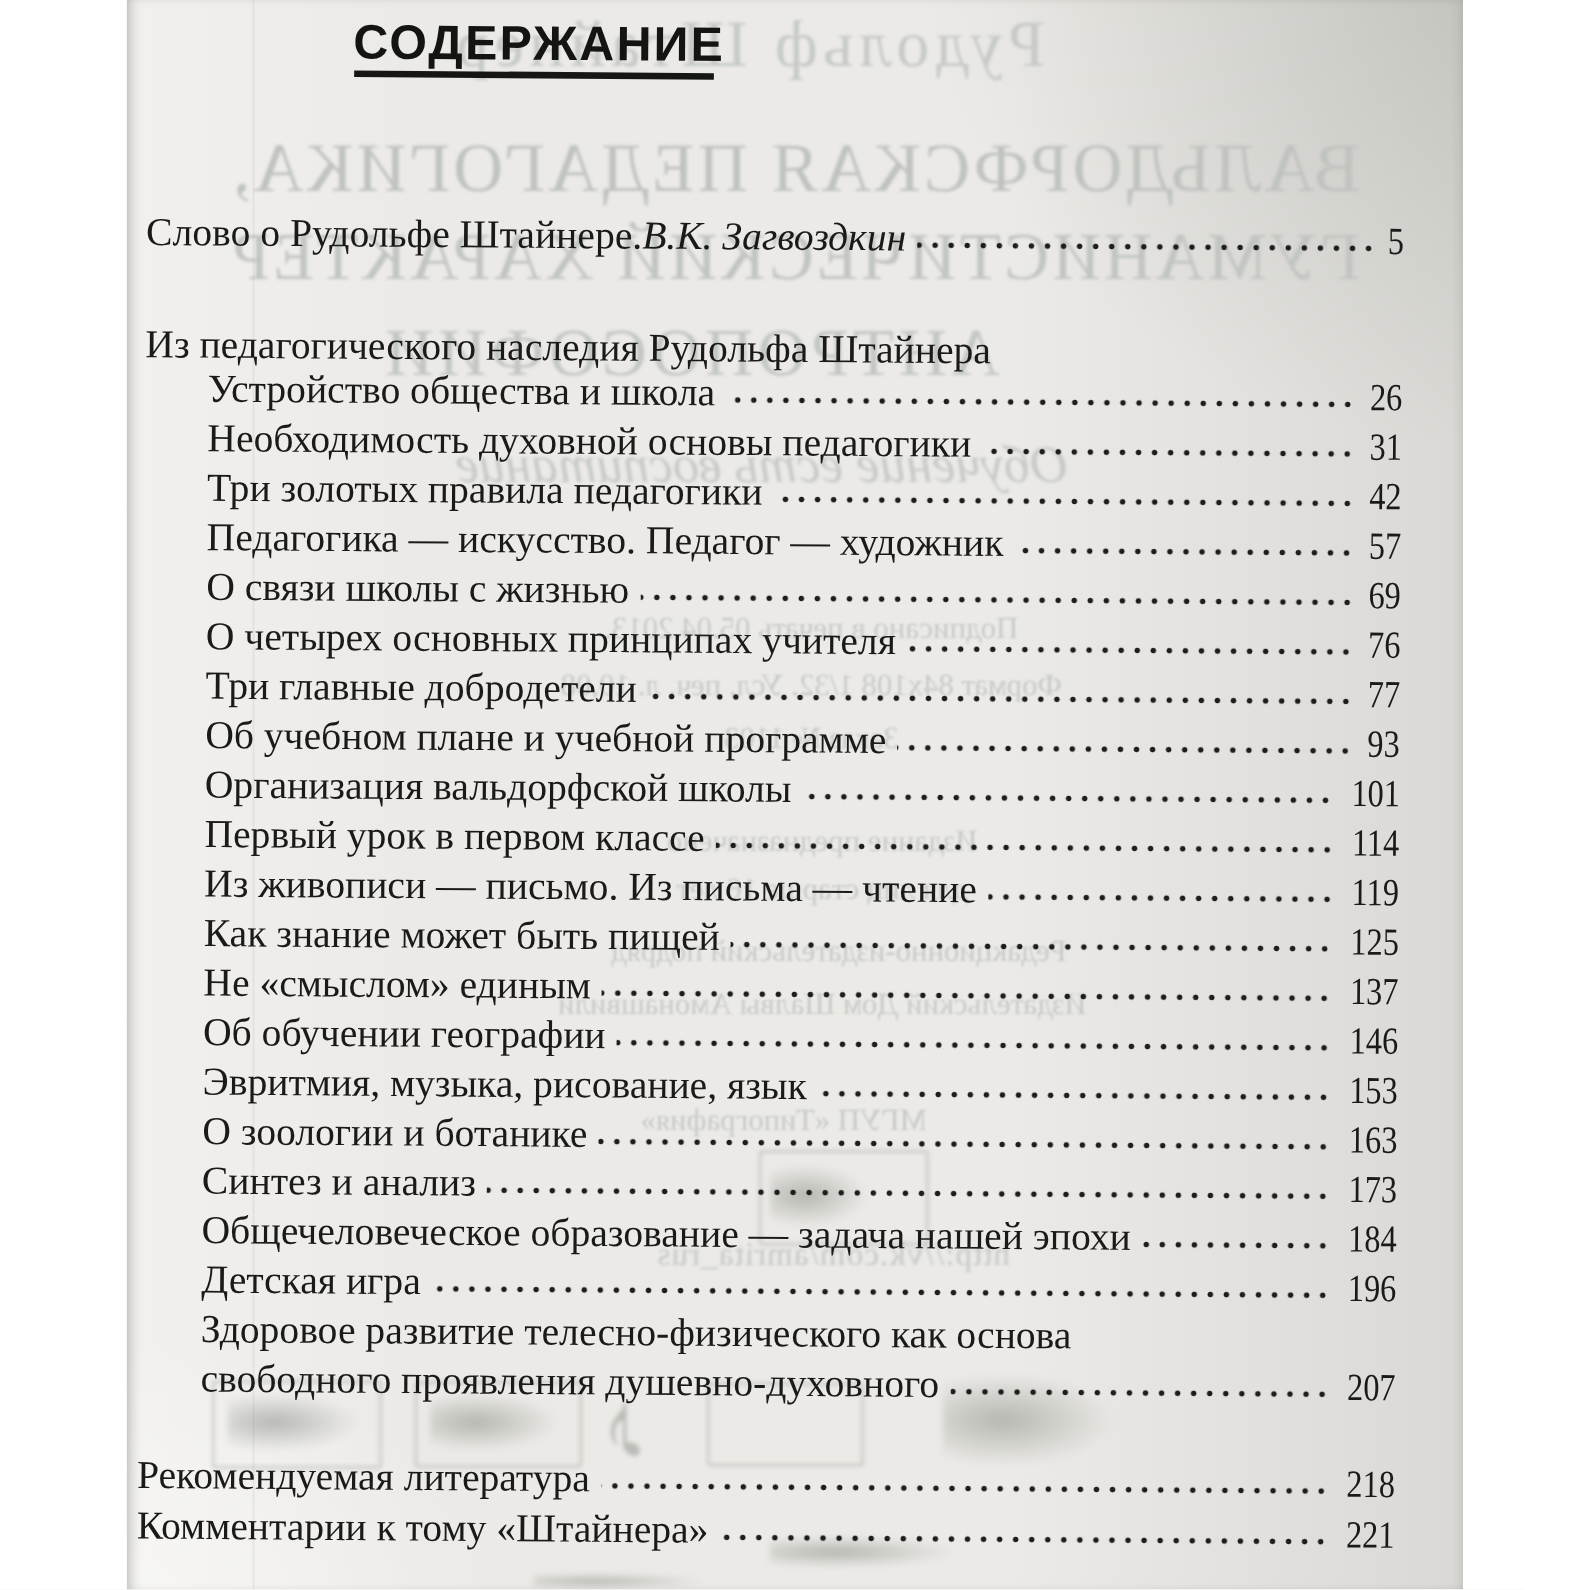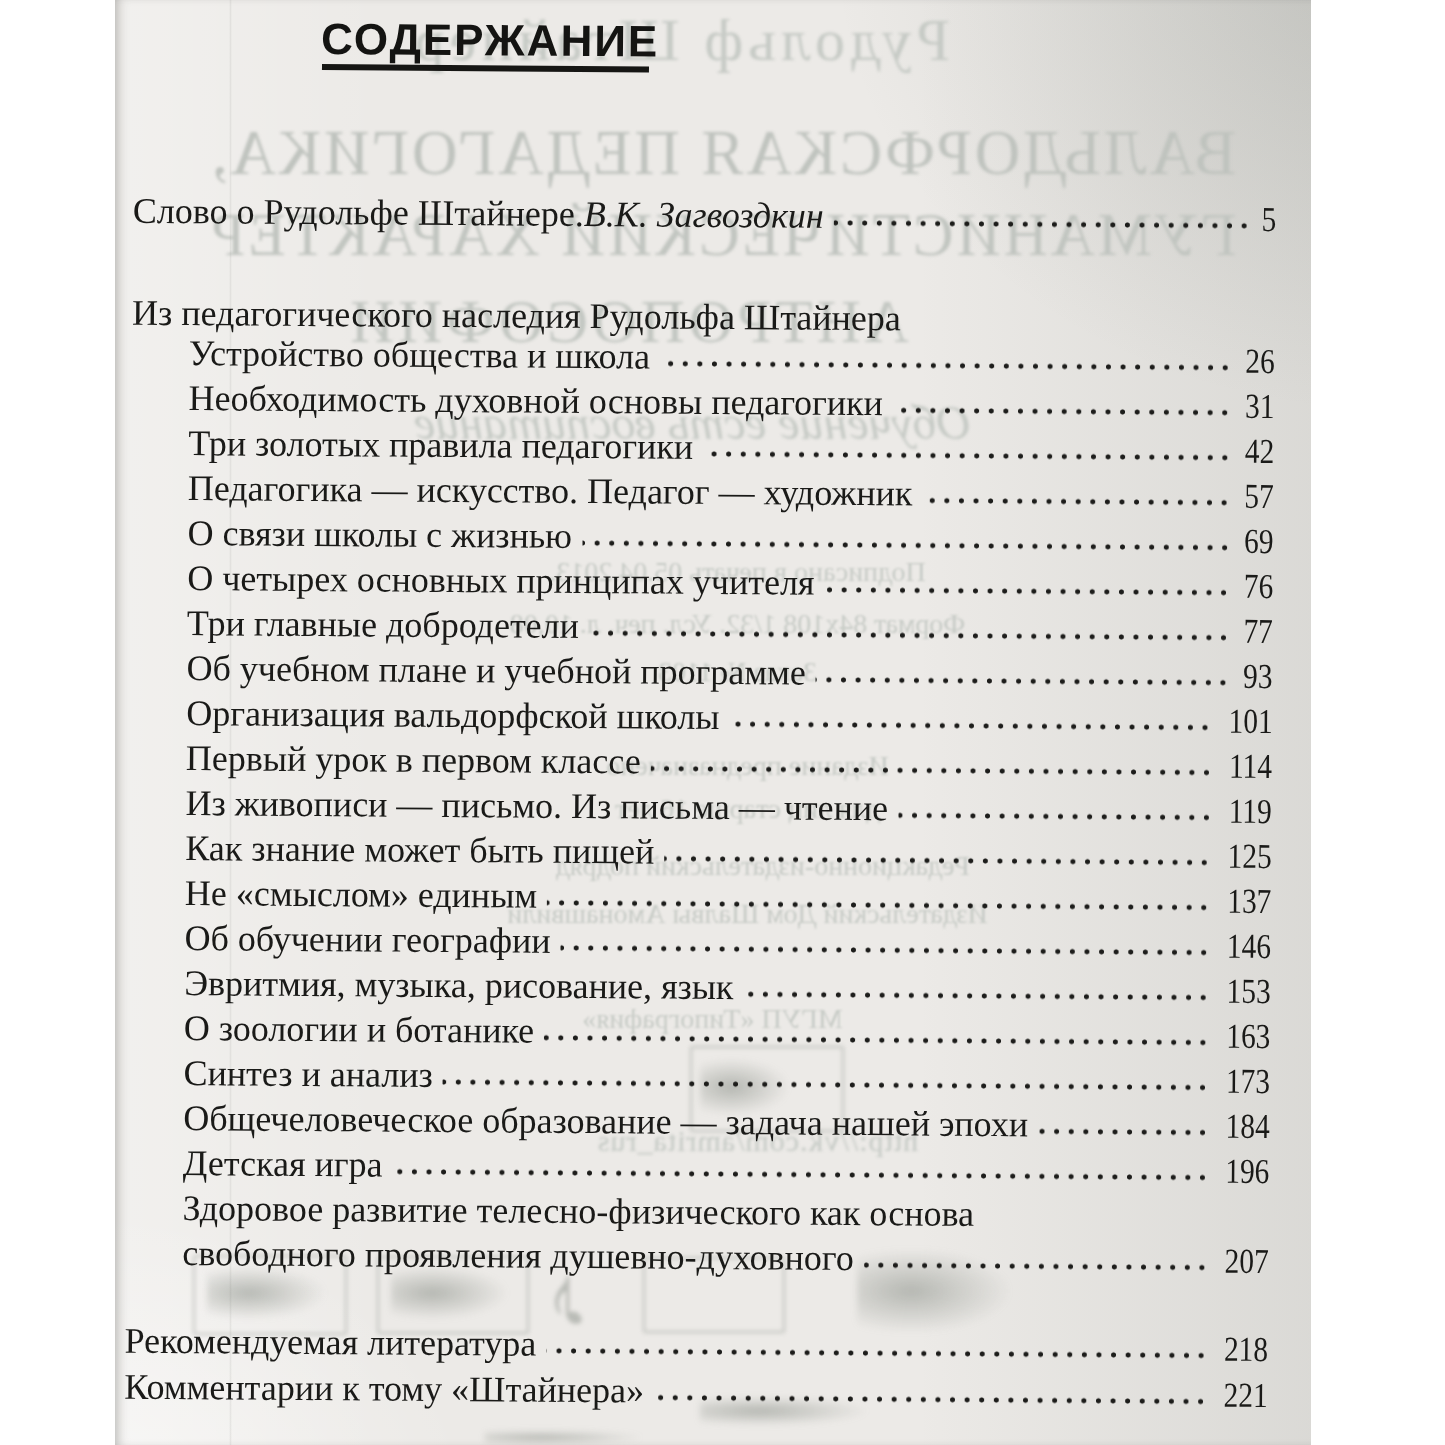--- a/index.html
+++ b/index.html
@@ -1,16 +1,16 @@
 <!DOCTYPE html>
 <html><head>
 <meta charset="utf-8">
 <style>
   html,body{margin:0;padding:0;background:#ffffff;}
-  #stage{position:relative;width:1311px;height:1445px;overflow:hidden;background:#ffffff;
+  #stage{position:relative;width:1445px;height:1445px;overflow:hidden;background:#ffffff;
          font-family:"Liberation Serif",serif;}
   
   #page{position:absolute;left:115px;top:0;width:1215px;height:1445px;
     background:
       radial-gradient(900px 760px at 105% -4%, rgba(104,110,102,0.22), rgba(0,0,0,0) 62%),
       radial-gradient(700px 500px at -5% 104%, rgba(255,255,255,0.55), rgba(0,0,0,0) 60%),
       linear-gradient(to right, rgba(255,255,255,0.30), rgba(0,0,0,0) 22%, rgba(0,0,0,0) 66%, rgba(92,98,90,0.13)),
       #eceae7;
     box-shadow: inset 9px 0 12px -7px rgba(55,55,50,0.35),
                 inset -7px 0 12px -8px rgba(55,55,50,0.22);}

